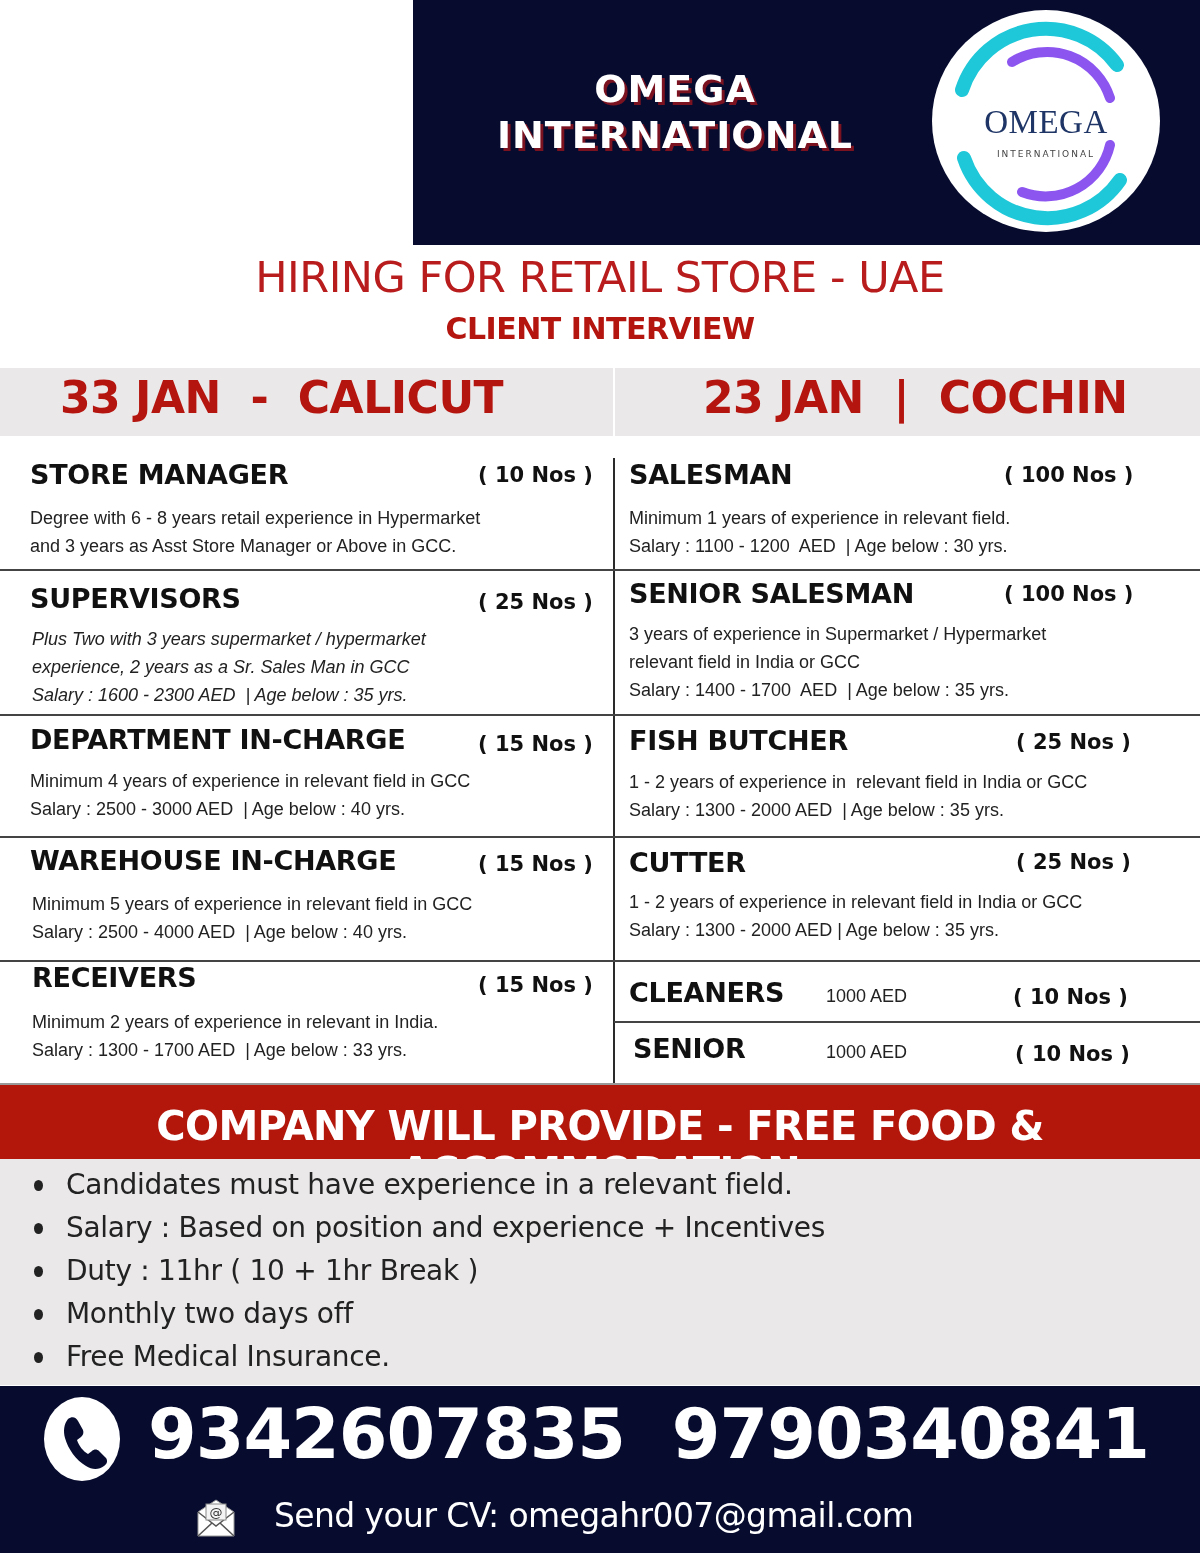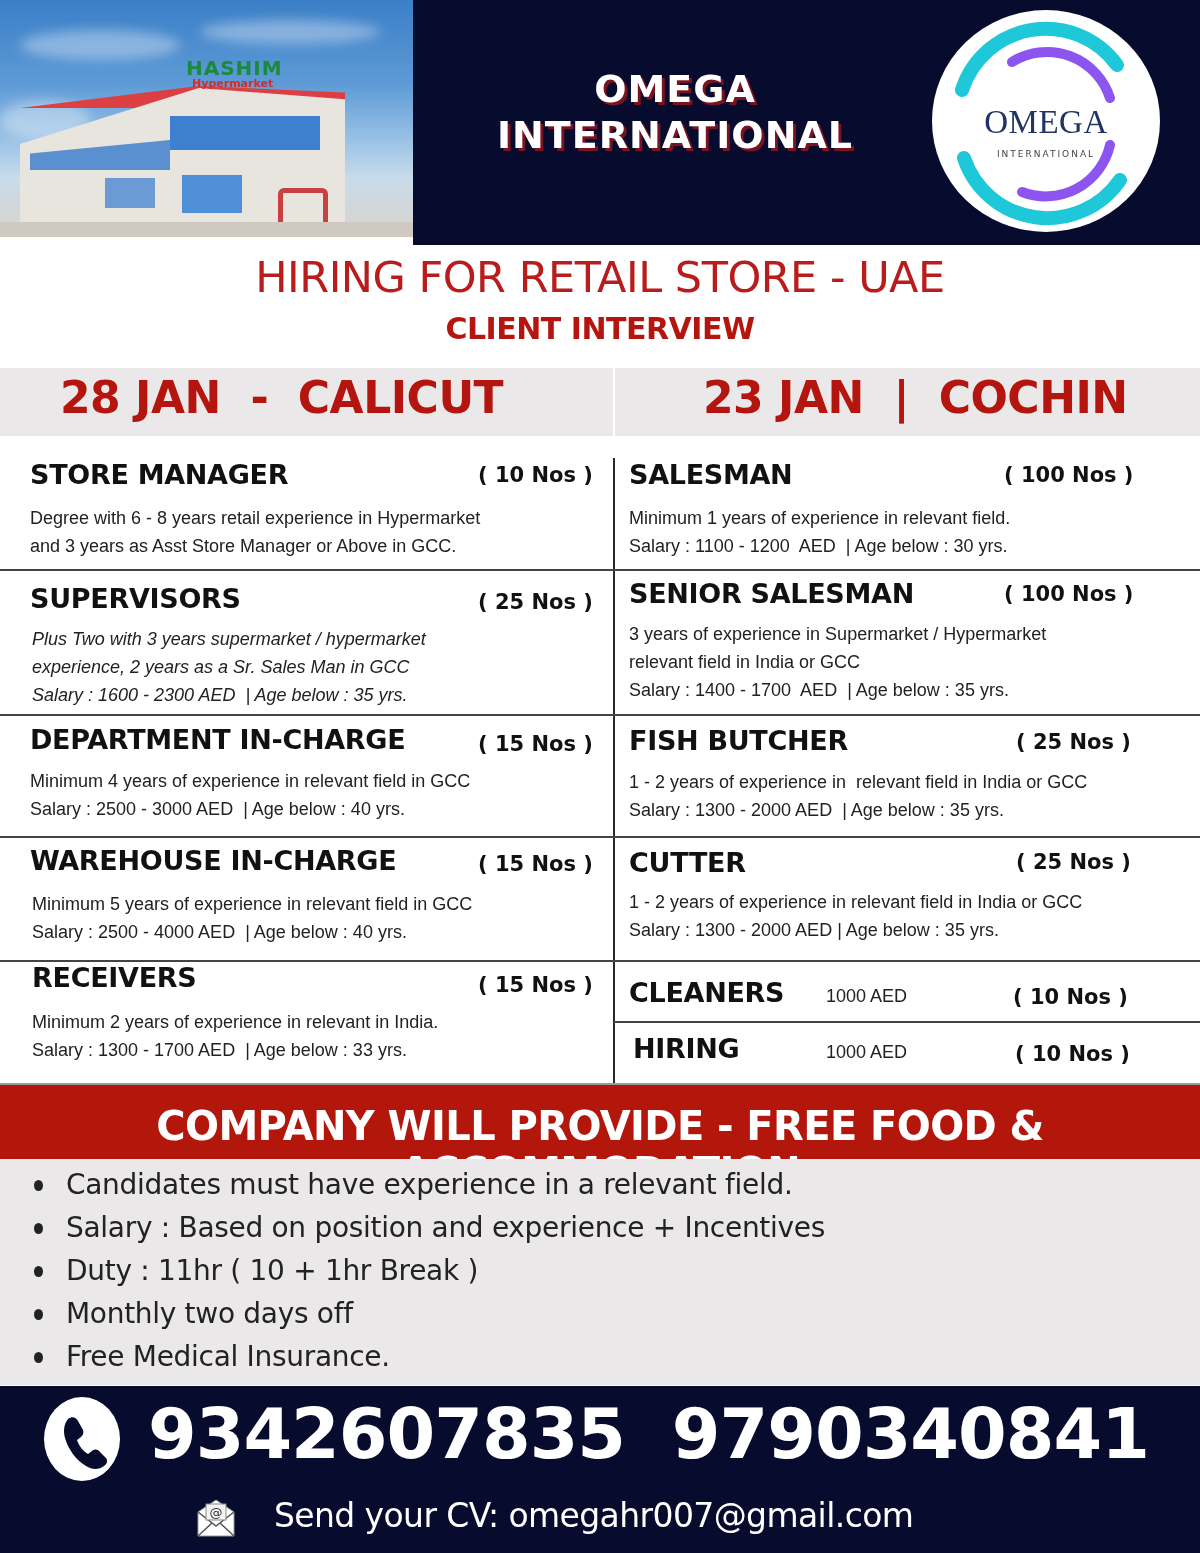--- a/index.html
+++ b/index.html
@@ -79,35 +79,20 @@
   .phones { position: absolute; left: 148px; top: 1393px; font-family: "DejaVu Sans", sans-serif; font-weight: bold; font-size: 70px;
     color: #ffffff; white-space: pre; letter-spacing: -1px; }
   .mail-icon { position: absolute; left: 194px; top: 1494px; width: 44px; height: 44px; }
   .email-line { position: absolute; left: 274px; top: 1496px; font-family: "DejaVu Sans", sans-serif; font-size: 33px; color: #ffffff;
     letter-spacing: -0.6px; white-space: pre; }
 </style>
 </head>
 <body>
 
 <div class="header">
-  <div class="photo">
-    <div class="cloud" style="left:20px;top:30px;width:160px;height:30px;"></div>
-    <div class="cloud" style="left:200px;top:20px;width:180px;height:24px;"></div>
-    <div class="cloud" style="left:0px;top:100px;width:90px;height:40px;"></div>
-    <div class="bld-red"></div>
-    <div class="building"></div>
-    <div class="bld-glass1"></div>
-    <div class="bld-glass2"></div>
-    <div class="bld-glass3"></div>
-    <div class="bld-glass4"></div>
-    <div class="arch"></div>
-    <div class="ground"></div>
-    <div class="sign-hashim">HASHIM</div>
-    <div class="sign-hyper">Hypermarket</div>
-  </div>
   <div class="navy-block"></div>
   <div class="brand-title">
     <div>OMEGA</div>
     <div>INTERNATIONAL</div>
   </div>
   <div class="logo-circle">
     <svg class="logo-ring" viewBox="0 0 228 222">
       <path d="M 30 80 A 88 88 0 0 1 185 55" fill="none" stroke="#1ec8d8" stroke-width="14" stroke-linecap="round"></path>
       <path d="M 80 52 A 66 66 0 0 1 178 88" fill="none" stroke="#8c55f0" stroke-width="10" stroke-linecap="round"></path>
       <path d="M 32 148 A 88 88 0 0 0 188 170" fill="none" stroke="#1ec8d8" stroke-width="14" stroke-linecap="round"></path>
@@ -116,21 +101,21 @@
     <div class="logo-text">OMEGA</div>
     <div class="logo-sub">INTERNATIONAL</div>
   </div>
 </div>
 
 <div class="hiring-title">HIRING FOR RETAIL STORE - UAE</div>
 <div class="client-interview">CLIENT INTERVIEW</div>
 
 <div class="date-bar"></div>
 <div class="date-divider"></div>
-<div class="date-left">28 JAN  -  CALICUT</div>
+<div class="date-left">33 JAN  -  CALICUT</div>
 <div class="date-right">23 JAN  |  COCHIN</div>
 
 <div class="grid-vline" style="top:458px;height:627px;"></div>
 <div class="hline" style="left:0;top:569px;width:1200px;"></div>
 <div class="hline" style="left:0;top:714px;width:1200px;"></div>
 <div class="hline" style="left:0;top:836px;width:1200px;"></div>
 <div class="hline" style="left:0;top:960px;width:1200px;"></div>
 <div class="hline" style="left:614px;top:1021px;width:586px;"></div>
 <div class="hline" style="left:0;top:1083px;width:1200px;background:#999;"></div>
 
@@ -190,21 +175,21 @@
   <div class="job-count" style="left:1016px;top:850px;">( 25 Nos )</div>
   <div class="job-desc" style="left:629px;top:888px;">1 - 2 years of experience in relevant field in India or GCC
 Salary : 1300 - 2000 AED | Age below : 35 yrs.</div>
 </div>
 <div class="job">
   <div class="job-title" style="left:629px;top:977px;">CLEANERS</div>
   <div class="job-inline" style="left:826px;top:986px;">1000 AED</div>
   <div class="job-count" style="left:1013px;top:985px;">( 10 Nos )</div>
 </div>
 <div class="job">
-  <div class="job-title" style="left:633px;top:1033px;">HIRING</div>
+  <div class="job-title" style="left:633px;top:1033px;">SENIOR</div>
   <div class="job-inline" style="left:826px;top:1042px;">1000 AED</div>
   <div class="job-count" style="left:1015px;top:1042px;">( 10 Nos )</div>
 </div>
 
 <div class="benefit-banner"></div>
 <div class="benefit-text">COMPANY WILL PROVIDE - FREE FOOD &amp; ACCOMMODATION</div>
 <div class="benefit-list"></div>
 <ul class="bullets">
   <li><span class="dot"></span><span>Candidates must have experience in a relevant field.</span></li>
   <li><span class="dot"></span><span>Salary : Based on position and experience + Incentives</span></li>

